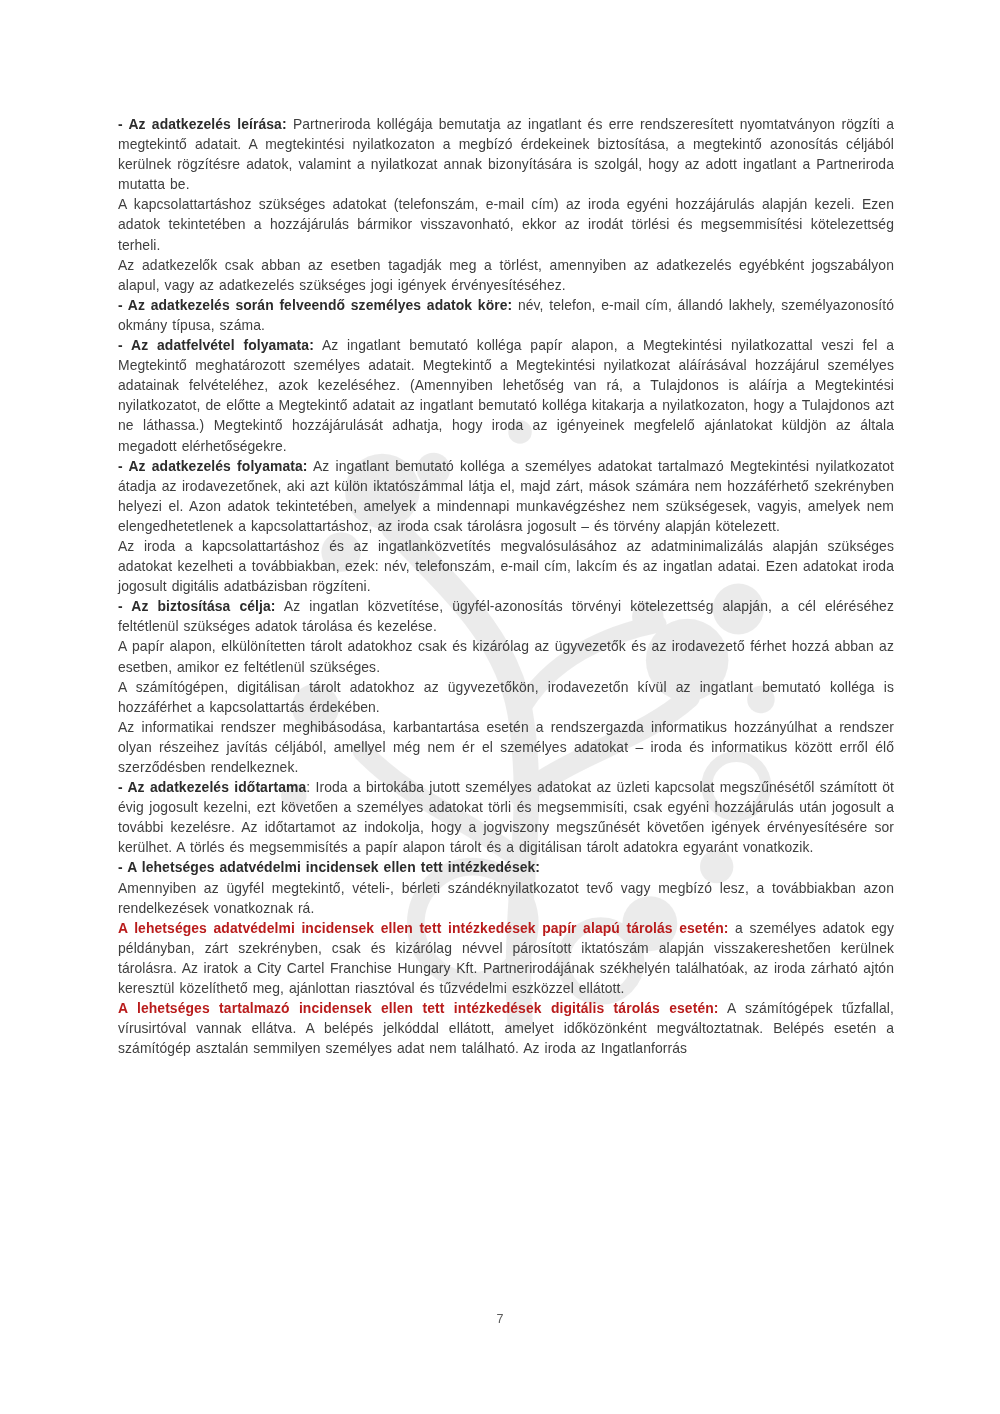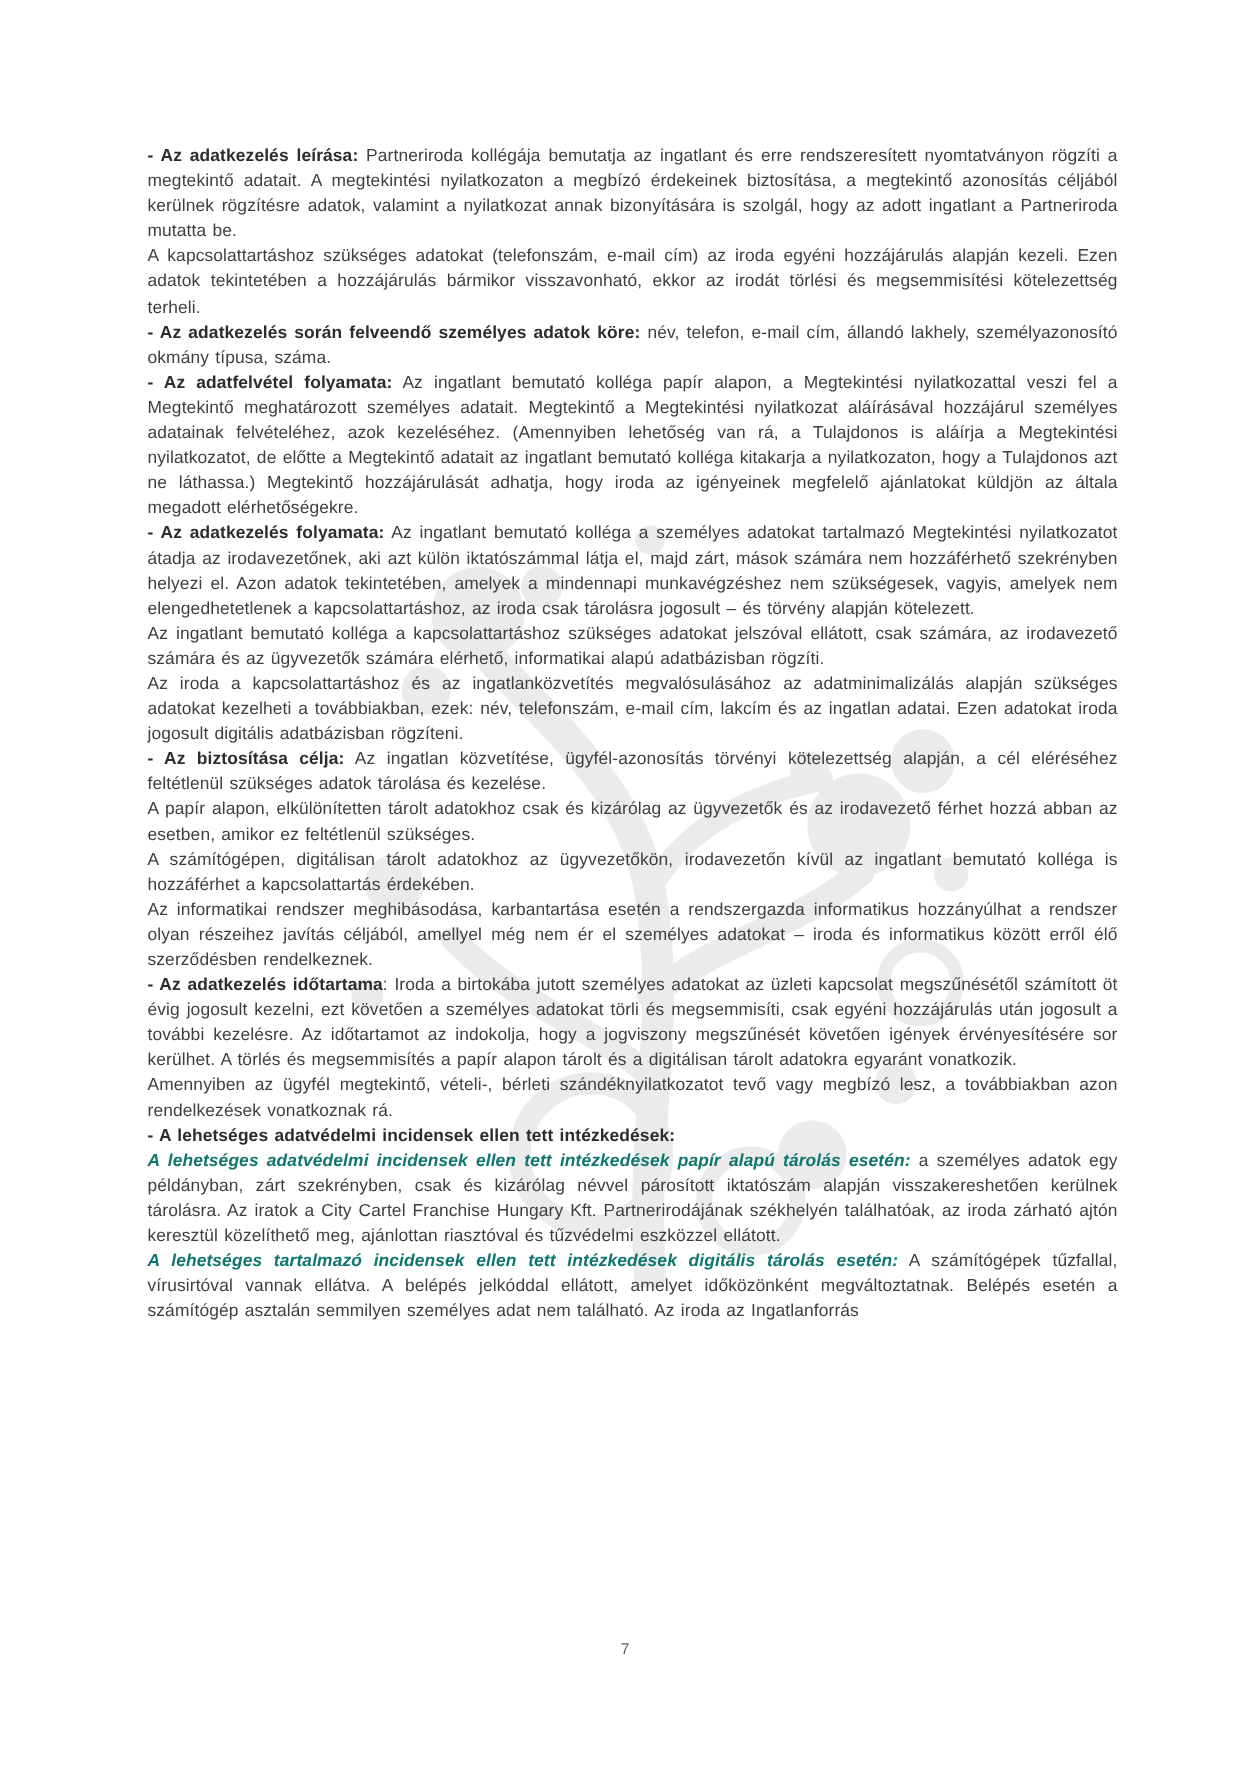--- a/index.html
+++ b/index.html
@@ -38,22 +38,21 @@
     text-align: justify;
     letter-spacing: 0.1px;
     word-spacing: 1px;
   }
   .lead-b {
     font-weight: 700;
     color: #2c2c2c;
   }
   .lead-bi {
     font-weight: 700;
-    font-style: italic;
-    color: #0f766e;
+    color: #b91c1c;
   }
   .page-number {
     position: absolute;
     top: 1312px;
     left: 0;
     width: 100%;
     text-align: center;
     font-size: 12.5px;
     color: #5a5a5a;
   }
@@ -85,31 +84,31 @@
       <circle cx="432" cy="560" r="28"></circle>
       <circle cx="500" cy="502" r="17"></circle>
       <circle cx="70" cy="430" r="13"></circle>
       <circle cx="300" cy="60" r="12"></circle>
     </g>
   </svg>
 
   <div class="text-block" id="text-block">
       <p class="para"><span class="lead-b">- Az adatkezelés leírása:</span> Partneriroda kollégája bemutatja az ingatlant és erre rendszeresített nyomtatványon rögzíti a megtekintő adatait. A megtekintési nyilatkozaton a megbízó érdekeinek biztosítása, a megtekintő azonosítás céljából kerülnek rögzítésre adatok, valamint a nyilatkozat annak bizonyítására is szolgál, hogy az adott ingatlant a Partneriroda mutatta be.</p>
       <p class="para">A kapcsolattartáshoz szükséges adatokat (telefonszám, e-mail cím) az iroda egyéni hozzájárulás alapján kezeli. Ezen adatok tekintetében a hozzájárulás bármikor visszavonható, ekkor az irodát törlési és megsemmisítési kötelezettség terheli.</p>
+      <p class="para">Az adatkezelők csak abban az esetben tagadják meg a törlést, amennyiben az adatkezelés egyébként jogszabályon alapul, vagy az adatkezelés szükséges jogi igények érvényesítéséhez.</p>
       <p class="para"><span class="lead-b">- Az adatkezelés során felveendő személyes adatok köre:</span> név, telefon, e-mail cím, állandó lakhely, személyazonosító okmány típusa, száma.</p>
       <p class="para"><span class="lead-b">- Az adatfelvétel folyamata:</span> Az ingatlant bemutató kolléga papír alapon, a Megtekintési nyilatkozattal veszi fel a Megtekintő meghatározott személyes adatait. Megtekintő a Megtekintési nyilatkozat aláírásával hozzájárul személyes adatainak felvételéhez, azok kezeléséhez. (Amennyiben lehetőség van rá, a Tulajdonos is aláírja a Megtekintési nyilatkozatot, de előtte a Megtekintő adatait az ingatlant bemutató kolléga kitakarja a nyilatkozaton, hogy a Tulajdonos azt ne láthassa.) Megtekintő hozzájárulását adhatja, hogy iroda az igényeinek megfelelő ajánlatokat küldjön az általa megadott elérhetőségekre.</p>
       <p class="para"><span class="lead-b">- Az adatkezelés folyamata:</span> Az ingatlant bemutató kolléga a személyes adatokat tartalmazó Megtekintési nyilatkozatot átadja az irodavezetőnek, aki azt külön iktatószámmal látja el, majd zárt, mások számára nem hozzáférhető szekrényben helyezi el. Azon adatok tekintetében, amelyek a mindennapi munkavégzéshez nem szükségesek, vagyis, amelyek nem elengedhetetlenek a kapcsolattartáshoz, az iroda csak tárolásra jogosult – és törvény alapján kötelezett.</p>
-      <p class="para">Az ingatlant bemutató kolléga a kapcsolattartáshoz szükséges adatokat jelszóval ellátott, csak számára, az irodavezető számára és az ügyvezetők számára elérhető, informatikai alapú adatbázisban rögzíti.</p>
       <p class="para">Az iroda a kapcsolattartáshoz és az ingatlanközvetítés megvalósulásához az adatminimalizálás alapján szükséges adatokat kezelheti a továbbiakban, ezek: név, telefonszám, e-mail cím, lakcím és az ingatlan adatai. Ezen adatokat iroda jogosult digitális adatbázisban rögzíteni.</p>
       <p class="para"><span class="lead-b">- Az biztosítása célja:</span> Az ingatlan közvetítése, ügyfél-azonosítás törvényi kötelezettség alapján, a cél eléréséhez feltétlenül szükséges adatok tárolása és kezelése.</p>
       <p class="para">A papír alapon, elkülönítetten tárolt adatokhoz csak és kizárólag az ügyvezetők és az irodavezető  férhet hozzá abban az esetben, amikor ez feltétlenül szükséges.</p>
       <p class="para">A számítógépen, digitálisan tárolt adatokhoz az ügyvezetőkön, irodavezetőn kívül az ingatlant bemutató kolléga is hozzáférhet a kapcsolattartás érdekében.</p>
       <p class="para">Az informatikai rendszer meghibásodása, karbantartása esetén a rendszergazda informatikus hozzányúlhat a rendszer olyan részeihez javítás céljából, amellyel még nem ér el személyes adatokat – iroda és informatikus között erről élő szerződésben rendelkeznek.</p>
       <p class="para"><span class="lead-b">- Az adatkezelés időtartama</span>: Iroda a birtokába jutott személyes adatokat az üzleti kapcsolat megszűnésétől számított öt évig jogosult kezelni, ezt követően a személyes adatokat törli és megsemmisíti, csak egyéni hozzájárulás után jogosult a további kezelésre. Az időtartamot az indokolja, hogy a jogviszony megszűnését követően igények érvényesítésére sor kerülhet. A törlés és megsemmisítés a papír alapon tárolt és a digitálisan tárolt adatokra egyaránt vonatkozik.</p>
+      <p class="para"><span class="lead-b">- A lehetséges adatvédelmi incidensek ellen tett intézkedések:</span></p>
       <p class="para">Amennyiben az ügyfél megtekintő, vételi-, bérleti szándéknyilatkozatot tevő vagy megbízó lesz, a továbbiakban azon rendelkezések vonatkoznak rá.</p>
-      <p class="para"><span class="lead-b">- A lehetséges adatvédelmi incidensek ellen tett intézkedések:</span></p>
       <p class="para"><span class="lead-bi">A lehetséges adatvédelmi incidensek ellen tett intézkedések papír alapú tárolás esetén:</span> a személyes adatok egy példányban, zárt szekrényben, csak és kizárólag névvel párosított iktatószám alapján visszakereshetően kerülnek tárolásra. Az iratok a City Cartel Franchise Hungary Kft.  Partnerirodájának székhelyén találhatóak, az iroda zárható ajtón keresztül közelíthető meg, ajánlottan riasztóval és tűzvédelmi eszközzel ellátott.</p>
       <p class="para"><span class="lead-bi">A lehetséges tartalmazó incidensek ellen tett intézkedések digitális tárolás esetén:</span> A számítógépek tűzfallal, vírusirtóval vannak ellátva. A belépés jelkóddal ellátott, amelyet időközönként megváltoztatnak. Belépés esetén a számítógép asztalán semmilyen személyes adat nem található. Az iroda az Ingatlanforrás</p>
     </div>
 
   <div class="page-number">7</div>
 
 </div>
 
 </body></html>

